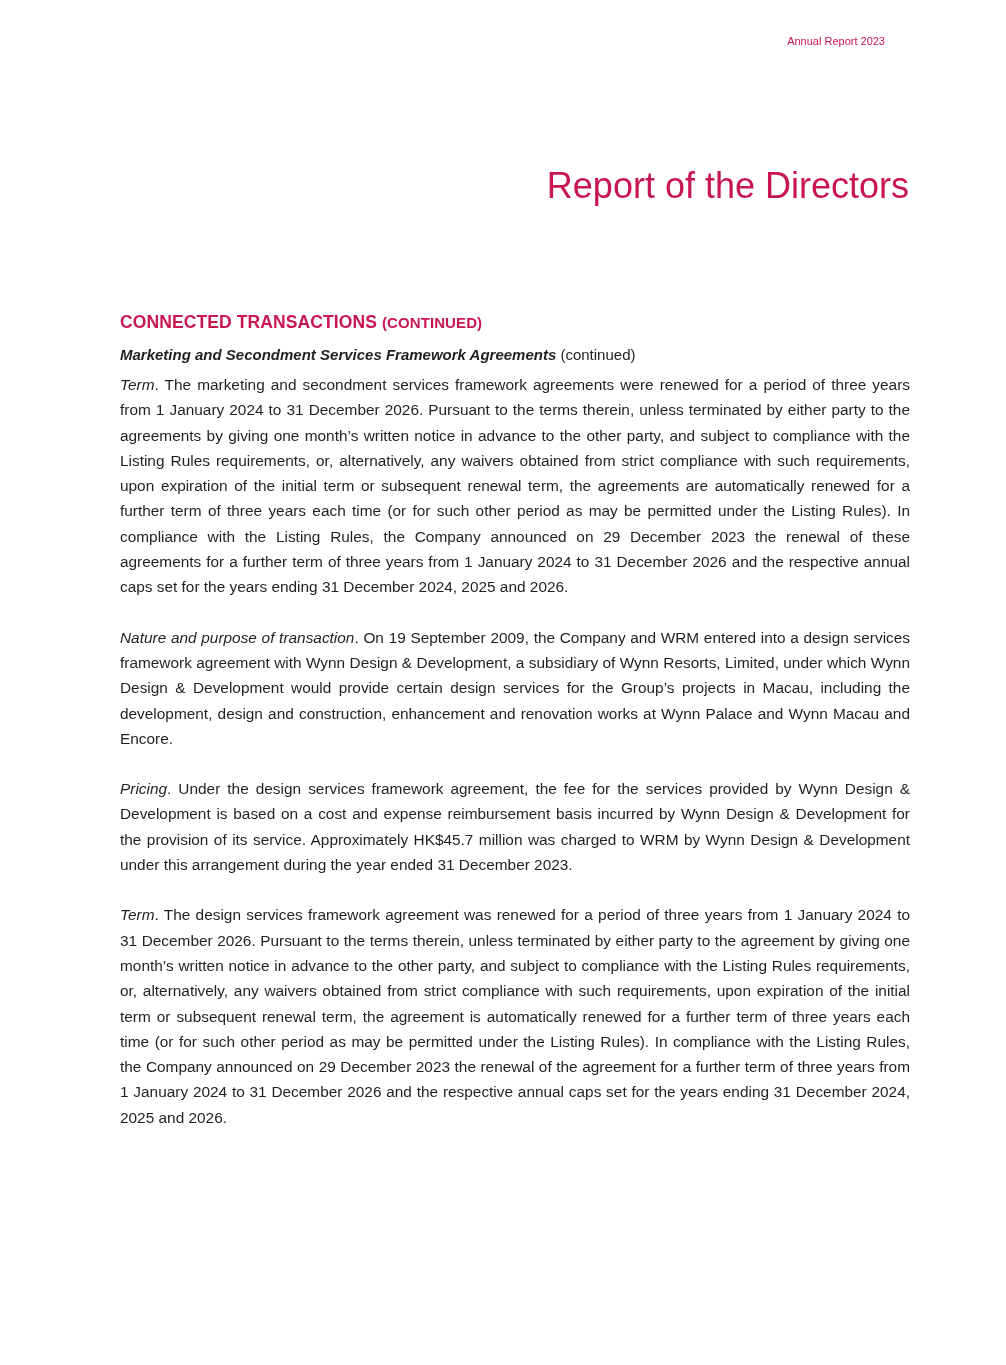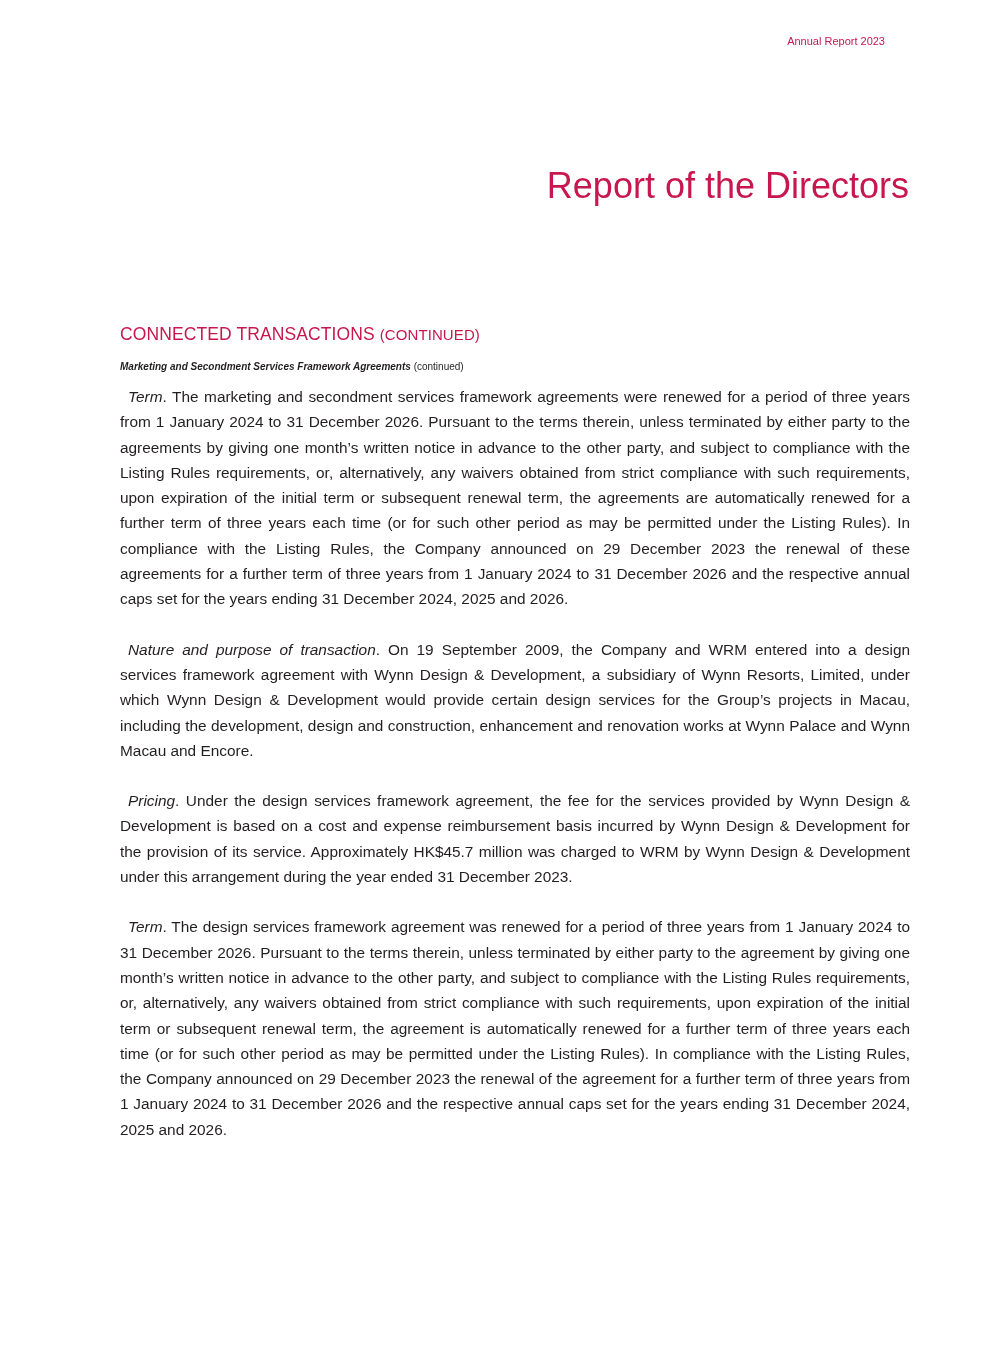--- a/index.html
+++ b/index.html
@@ -74,39 +74,38 @@
     .sub-heading {
       font-size: 15.5px;
       font-weight: bold;
       margin: 0 0 6px 0;
       line-height: 24px;
     }
     .sub-heading .cont {
       font-weight: normal;
     }
     .sub-sub-heading {
-      font-size: 10px;
+      font-size: 15px;
       font-weight: bold;
       font-style: italic;
       margin: 0 0 5px 0;
       line-height: 24px;
     }
     .sub-sub-heading .cont {
       font-weight: normal;
       font-style: normal;
     }
     .para {
       font-size: 15.4px;
       line-height: 25.3px;
       text-align: justify;
       margin: 0 0 25px 0;
     }
     .para .lead {
       font-style: italic;
-      margin-left: 8px;
     }
     .design-heading {
       font-size: 15.5px;
       font-weight: bold;
       font-style: italic;
       margin: 0 0 5px 0;
       line-height: 24px;
     }
   </style>
 </head>
@@ -114,21 +113,21 @@
 
 <div class="running-header">
   <span class="rh-label">Annual Report 2023</span>
   <span class="rh-rule"></span>
   <span class="rh-page">73</span>
 </div>
 
 <h1 class="page-title" style="margin:0;font-weight:normal;">Report of the Directors</h1>
 
 <div class="content">
-  <h2 class="section-heading" style="font-weight:normal;margin-top:12px;">
+  <h2 class="section-heading" style="font-weight:bold;">
     <span>CONNECTED TRANSACTIONS</span>
     <span class="cont">(CONTINUED)</span>
   </h2>
 
 
   <h4 class="sub-sub-heading">
     <span>Marketing and Secondment Services Framework Agreements</span>
     <span class="cont">(continued)</span>
   </h4>
 

